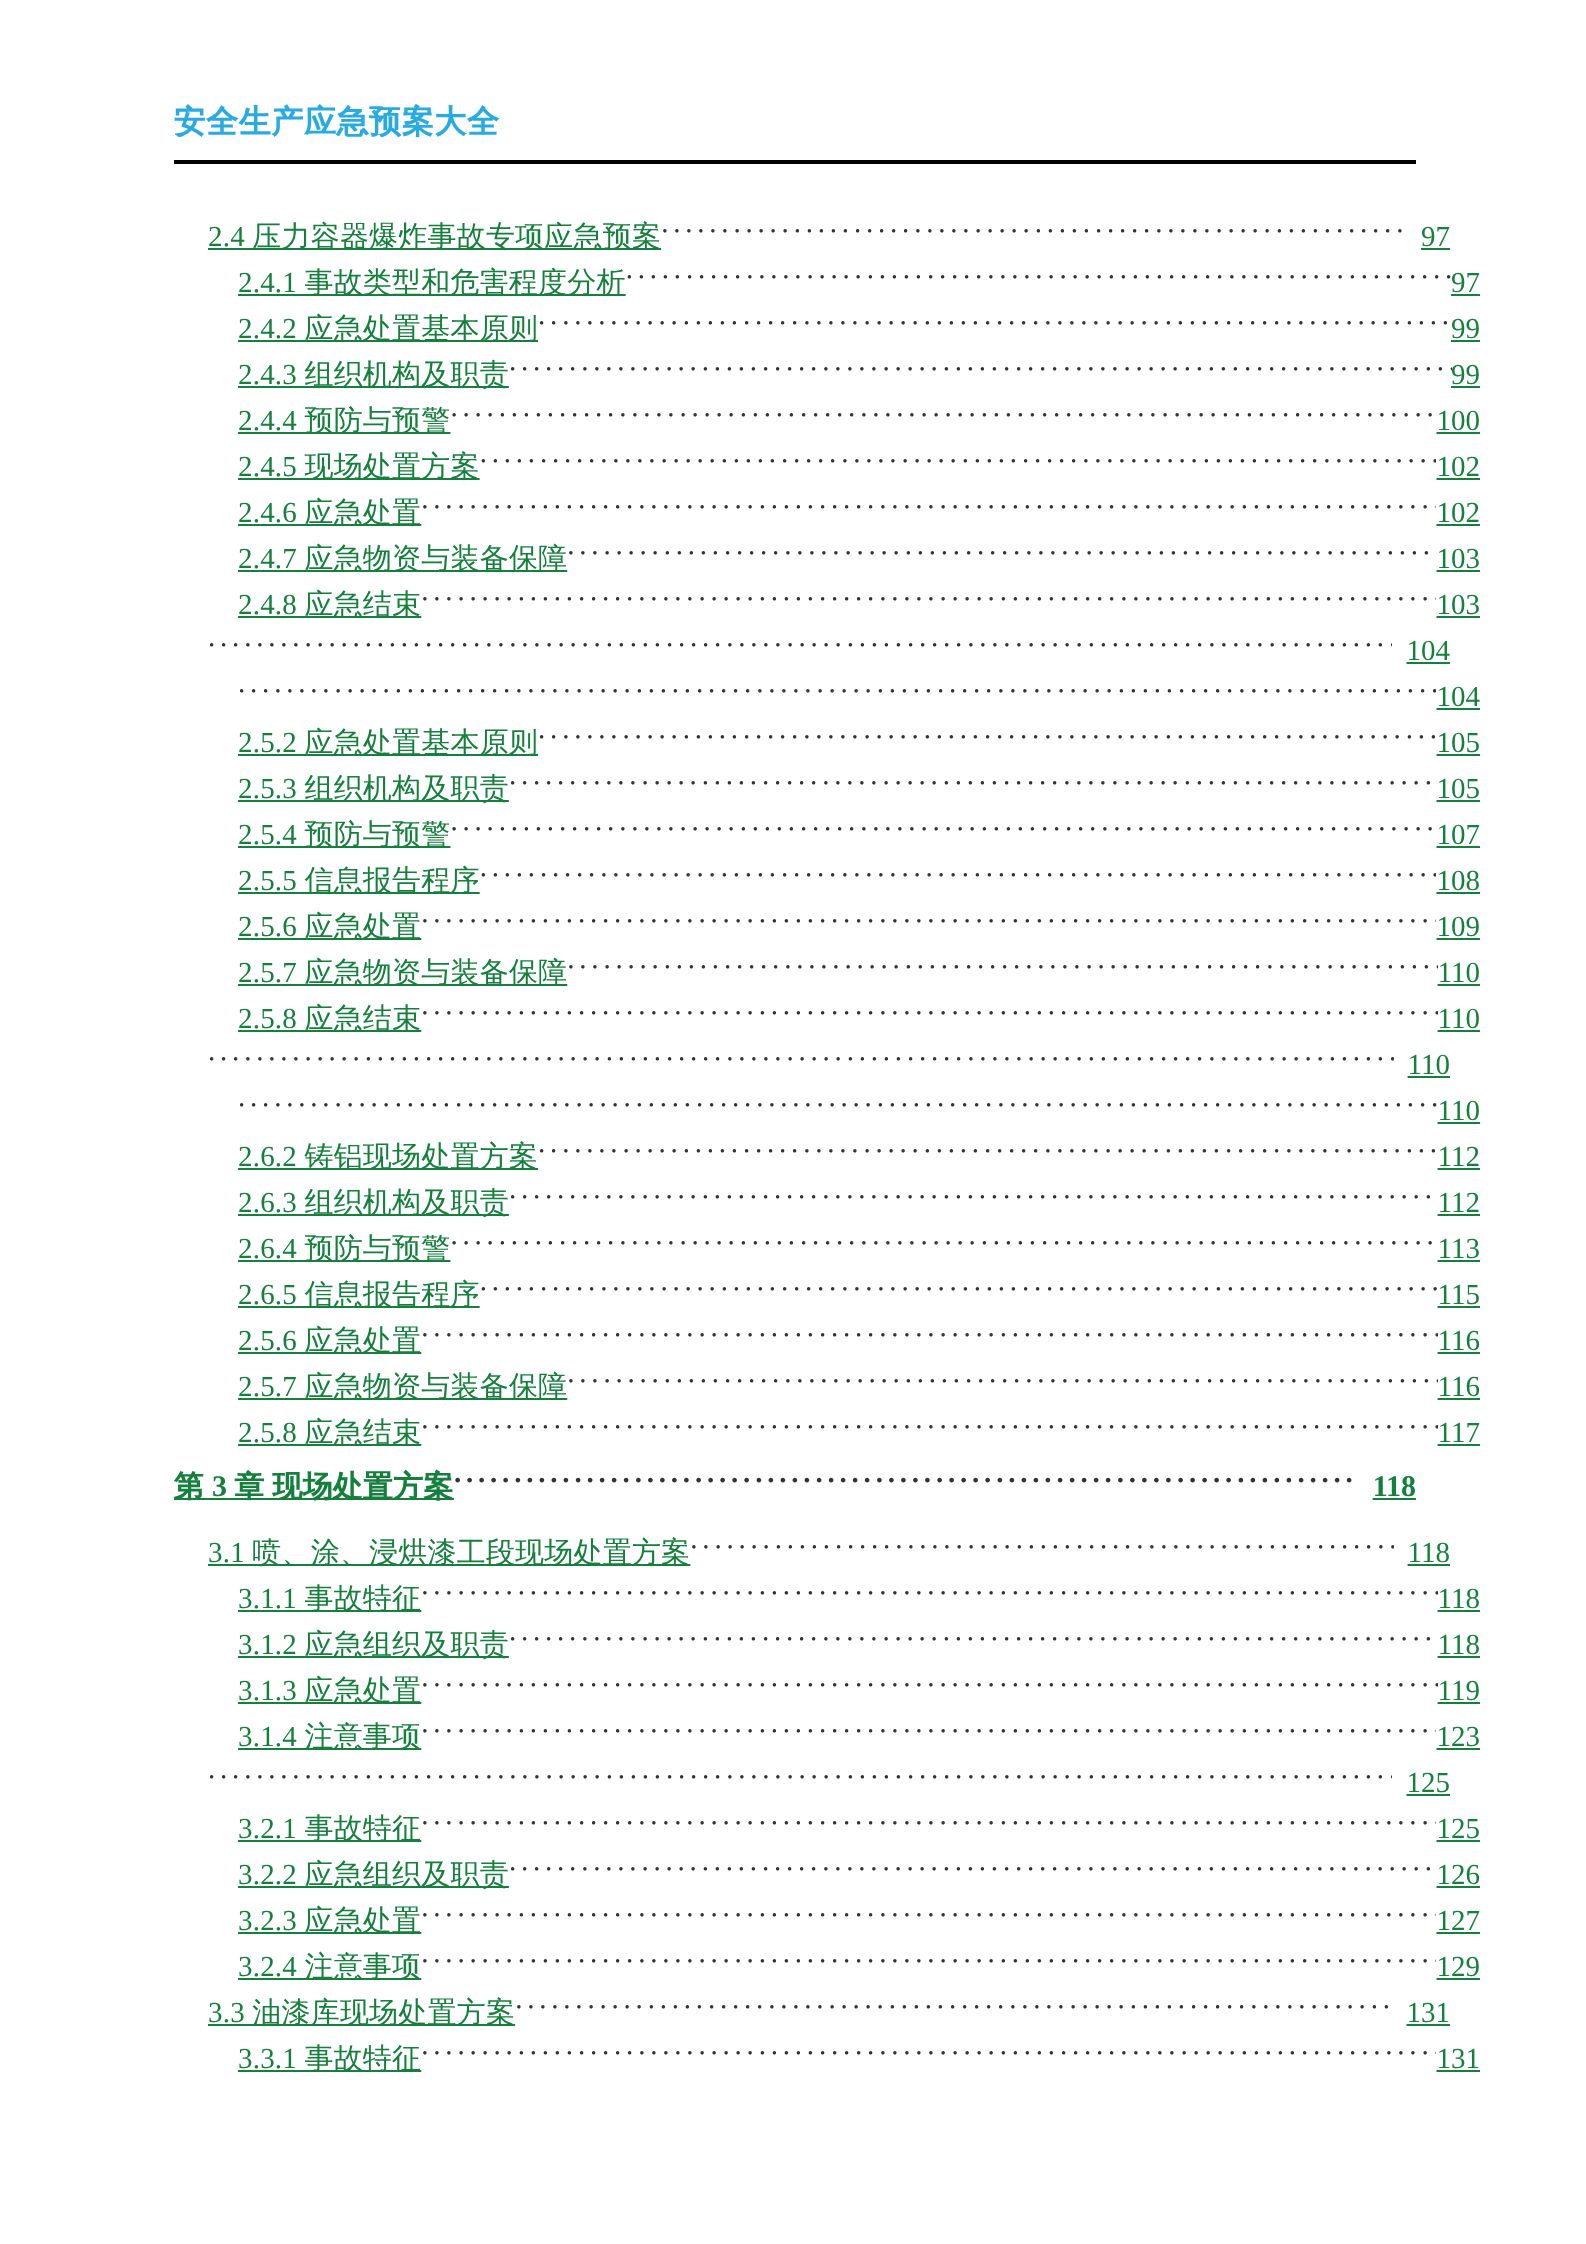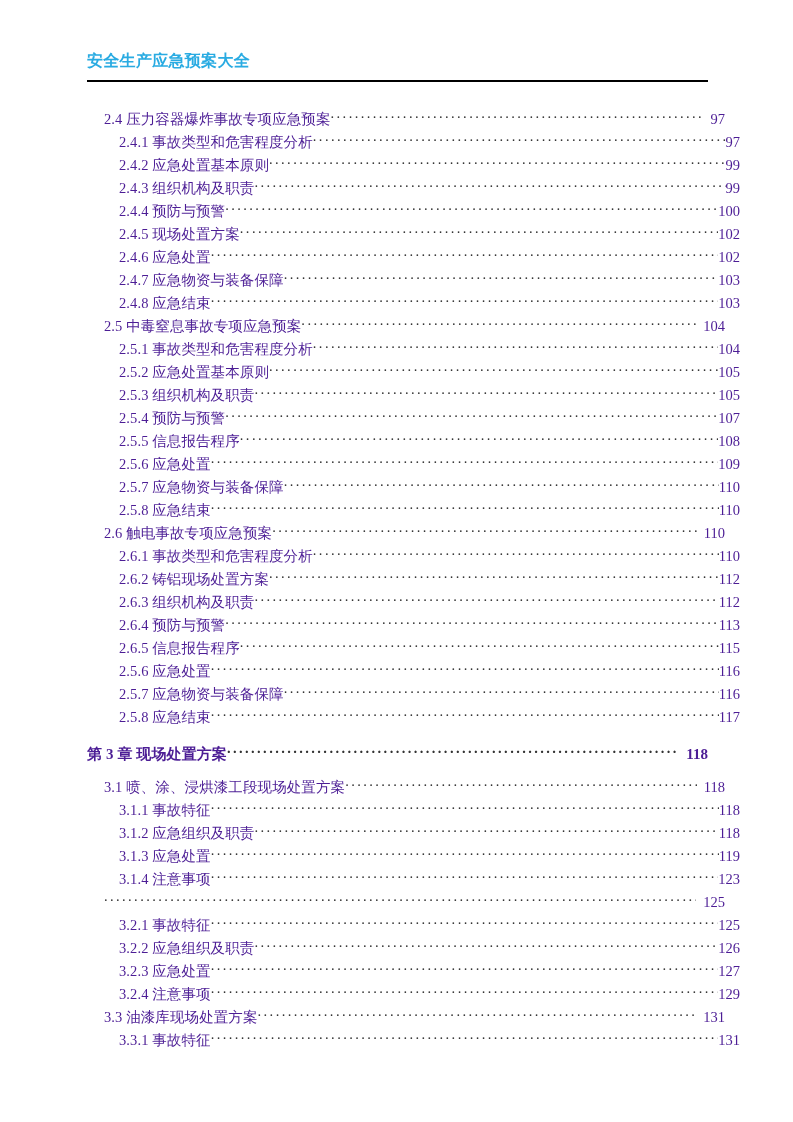--- a/index.html
+++ b/index.html
@@ -54,23 +54,24 @@
     width: 621px;
   }
 
   .toc-row {
     display: flex;
     align-items: baseline;
     width: 621px;
     height: 23px;
     font-size: 14.5px;
     line-height: 23px;
-    color: #4c1d95;
+    color: #15803d;
     white-space: nowrap;
     overflow: hidden;
+    text-decoration: underline;
   }
 
   
   .lvl-chapter { padding-left: 0px;  font-weight: bold; font-size: 15px; }
   .lvl-1       { padding-left: 17px; }
   .lvl-2       { padding-left: 32px; }
 
   .toc-label {
     flex: 0 0 auto;
     letter-spacing: 0.1px;
@@ -96,21 +97,21 @@
   }
 
   .toc-page {
     flex: 0 0 auto;
     text-align: right;
     padding-left: 0px;
   }
   
   .gap-before-page { padding-left: 7px; }
 
-  .chapter-gap-top    { margin-top: 14px; }
+  .chapter-gap-top    { margin-top: 4px; }
   .chapter-gap-bottom { margin-bottom: 10px; }
 </style>
 </head>
 <body>
 
 <div class="page">
 
   <div class="header-block">
     <div class="header-title">安全生产应急预案大全</div>
     <div class="header-rule"></div>
@@ -156,26 +157,24 @@
         <span class="toc-label">2.4.7 应急物资与装备保障</span>
         <span class="toc-leader"></span>
         <span class="toc-page">103</span>
       </div>
       <div class="toc-row lvl-2">
         <span class="toc-label">2.4.8 应急结束</span>
         <span class="toc-leader"></span>
         <span class="toc-page">103</span>
       </div>
       <div class="toc-row lvl-1">
-        <span class="toc-label">2.5 中毒窒息事故专项应急预案</span>
         <span class="toc-leader"></span>
         <span class="toc-page gap-before-page">104</span>
       </div>
       <div class="toc-row lvl-2">
-        <span class="toc-label">2.5.1 事故类型和危害程度分析</span>
         <span class="toc-leader"></span>
         <span class="toc-page">104</span>
       </div>
       <div class="toc-row lvl-2">
         <span class="toc-label">2.5.2 应急处置基本原则</span>
         <span class="toc-leader"></span>
         <span class="toc-page">105</span>
       </div>
       <div class="toc-row lvl-2">
         <span class="toc-label">2.5.3 组织机构及职责</span>
@@ -201,26 +200,24 @@
         <span class="toc-label">2.5.7 应急物资与装备保障</span>
         <span class="toc-leader"></span>
         <span class="toc-page">110</span>
       </div>
       <div class="toc-row lvl-2">
         <span class="toc-label">2.5.8 应急结束</span>
         <span class="toc-leader"></span>
         <span class="toc-page">110</span>
       </div>
       <div class="toc-row lvl-1">
-        <span class="toc-label">2.6 触电事故专项应急预案</span>
         <span class="toc-leader"></span>
         <span class="toc-page gap-before-page">110</span>
       </div>
       <div class="toc-row lvl-2">
-        <span class="toc-label">2.6.1 事故类型和危害程度分析</span>
         <span class="toc-leader"></span>
         <span class="toc-page">110</span>
       </div>
       <div class="toc-row lvl-2">
         <span class="toc-label">2.6.2 铸铝现场处置方案</span>
         <span class="toc-leader"></span>
         <span class="toc-page">112</span>
       </div>
       <div class="toc-row lvl-2">
         <span class="toc-label">2.6.3 组织机构及职责</span>

